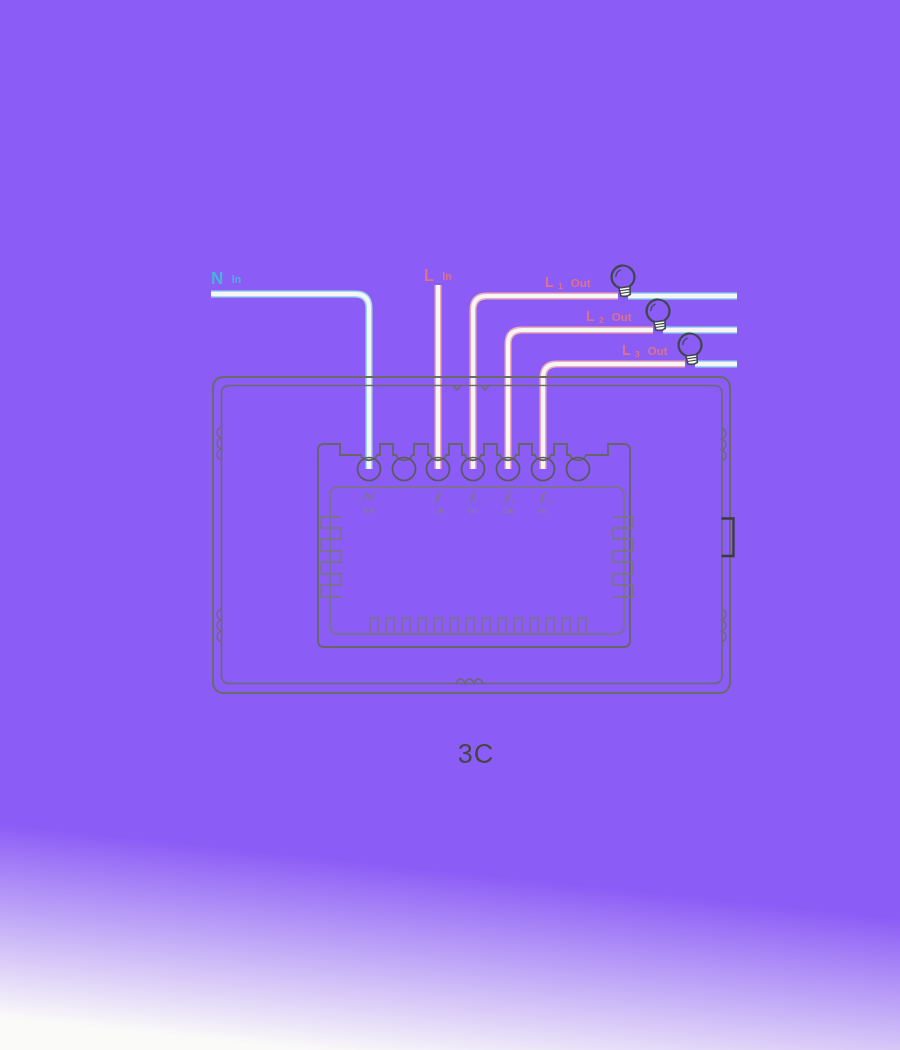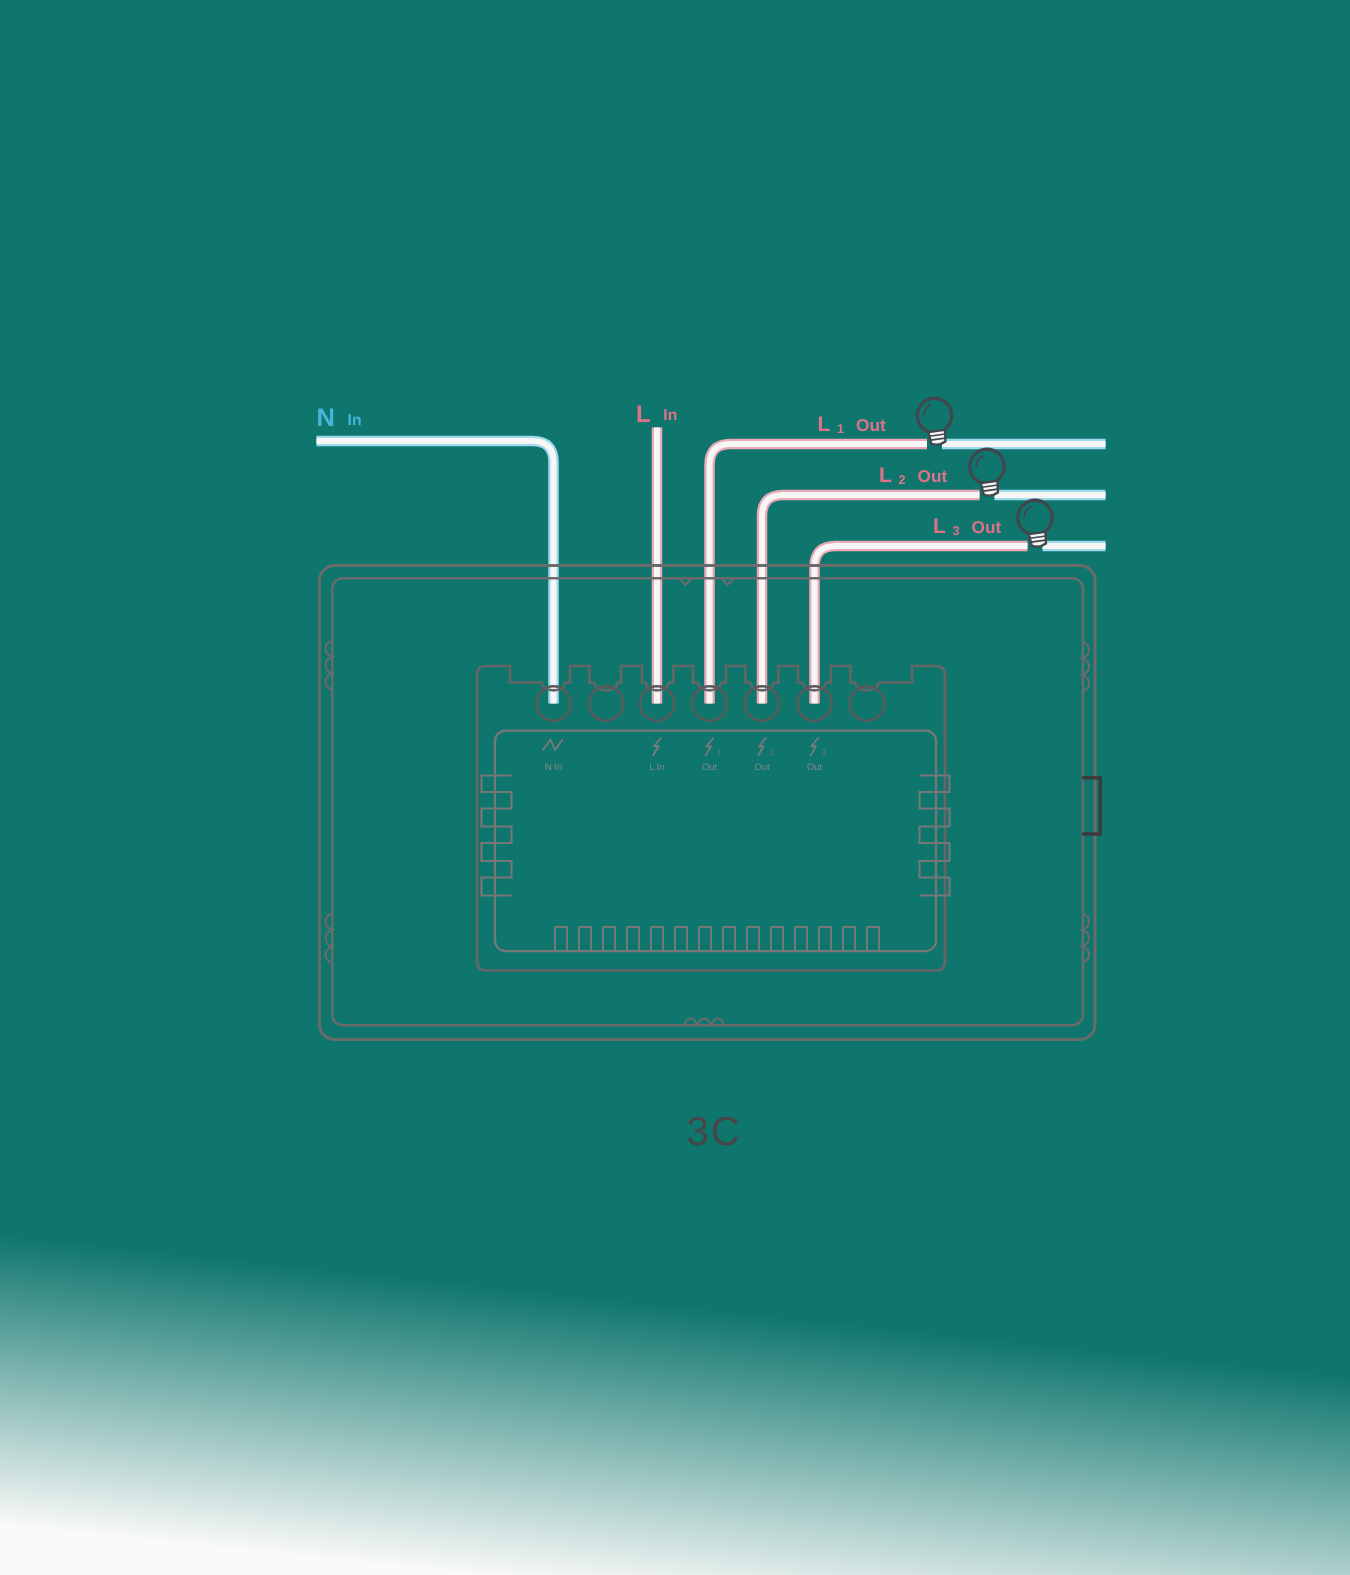--- a/index.html
+++ b/index.html
@@ -1,18 +1,18 @@
 <!DOCTYPE html>
 <html><head>
 <meta charset="utf-8">
 <style>
   html,body{margin:0;padding:0;}
   body{width:900px;height:1050px;background:#f6f6f5;overflow:hidden;
        font-family:"Liberation Sans",sans-serif;}
-  .page{position:relative;width:900px;height:1050px;background:#0f766e;}
+  .page{position:relative;width:900px;height:1050px;background:#8b5cf6;}
   .sheen{position:absolute;left:0;bottom:0;width:100%;height:230px;
          background:linear-gradient(6deg,#fafaf9 10%,rgba(250,250,249,0) 70%);}
   svg{position:absolute;left:0;top:0;}
   svg text{font-family:"Liberation Sans",sans-serif;}
 </style>
 </head>
 <body>
 
 <div class="page">
   <div class="sheen"></div>

